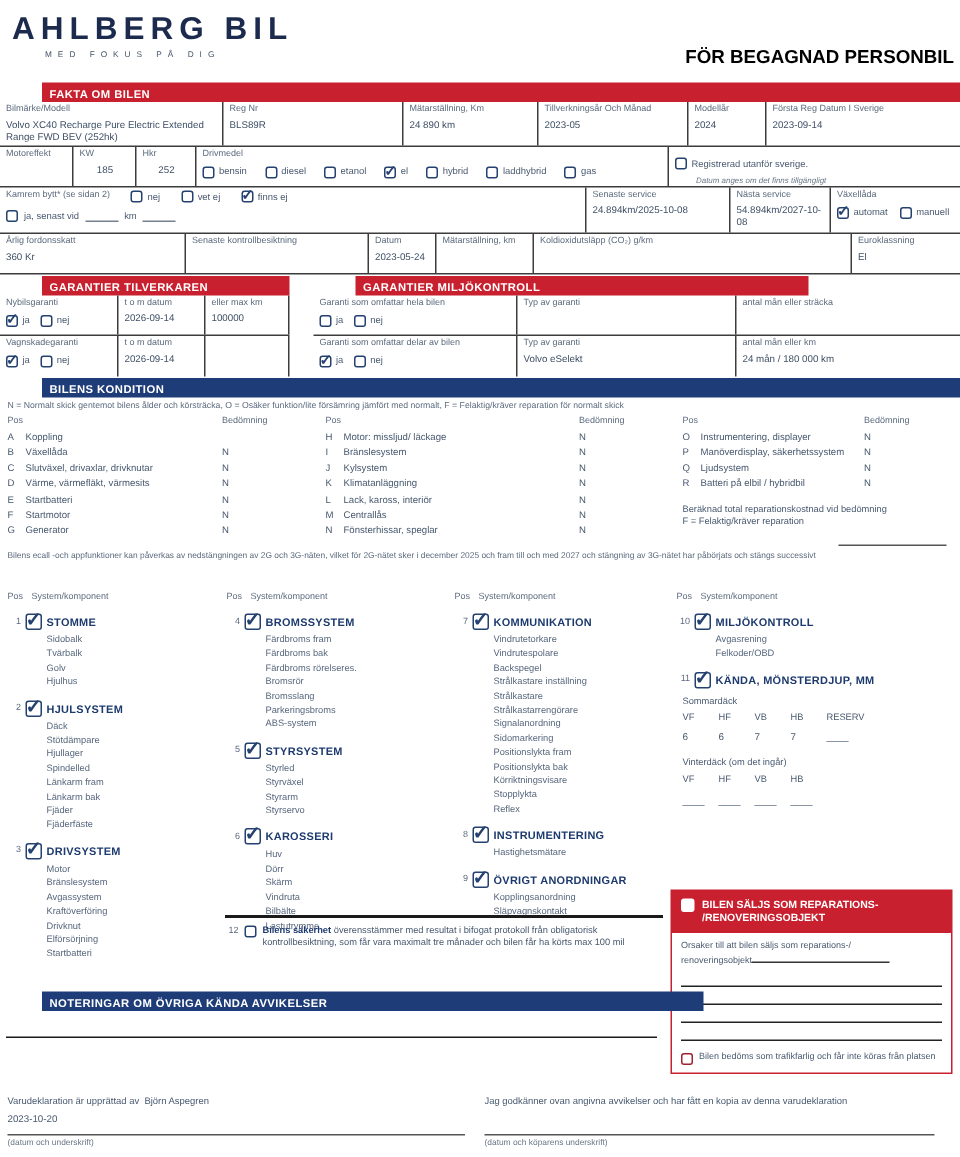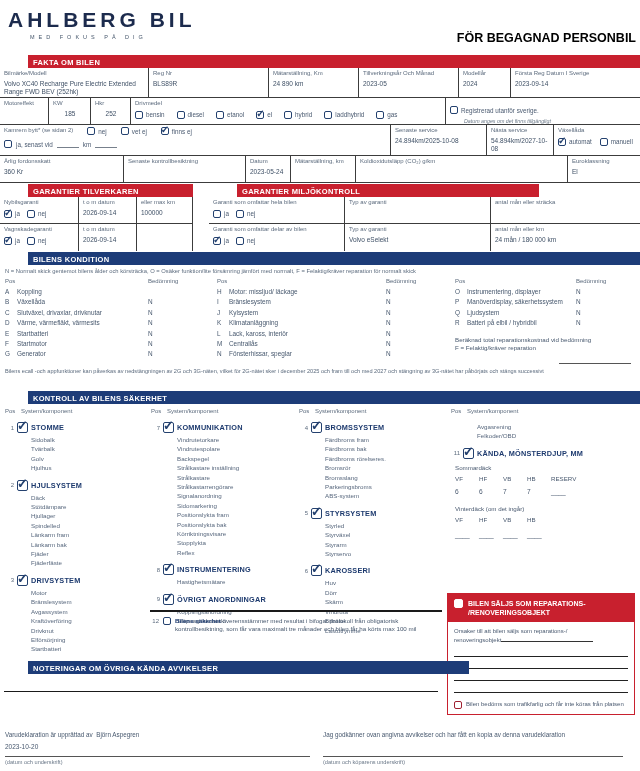--- a/index.html
+++ b/index.html
@@ -486,21 +486,20 @@
           <div>Beräknad total reparationskostnad vid bedömning</div>
           <div>F = Felaktig/kräver reparation</div>
         </div>
         <div class="k-noteline"></div>
       </div>
     </div>
     <div class="k-foot">Bilens ecall -och appfunktioner kan påverkas av nedstängningen av 2G och 3G-näten, vilket för 2G-nätet sker i december 2025 och fram till och med 2027 och stängning av 3G-nätet har påbörjats och stängs successivt</div>
   </div>
 
   <div class="sakerhet">
-    <div class="bar bar-blue">KONTROLL AV BILENS SÄKERHET</div>
     <div class="s-cols">
       <div class="s-col" style="width:146px">
         <div class="s-colhead">
             <span class="hl">Pos</span>
             <span>System/komponent</span>
           </div>
         <div class="sghead">
             <span class="snum">1</span>
             <span class="cb big" data-checked="true"></span>
             <span class="sgtitle">STOMME</span>
@@ -532,20 +531,64 @@
             <span class="sgtitle">DRIVSYSTEM</span>
           </div>
         <div class="sgitems">
             <div class="sitem">Motor</div>
             <div class="sitem">Bränslesystem</div>
             <div class="sitem">Avgassystem</div>
             <div class="sitem">Kraftöverföring</div>
             <div class="sitem">Drivknut</div>
             <div class="sitem">Elförsörjning</div>
             <div class="sitem">Startbatteri</div>
+          </div>
+      </div>
+      <div class="s-col" style="width:152px">
+        <div class="s-colhead">
+            <span class="hl">Pos</span>
+            <span>System/komponent</span>
+          </div>
+        <div class="sghead">
+            <span class="snum">4</span>
+            <span class="cb big" data-checked="true"></span>
+            <span class="sgtitle">BROMSSYSTEM</span>
+          </div>
+        <div class="sgitems">
+            <div class="sitem">Färdbroms fram</div>
+            <div class="sitem">Färdbroms bak</div>
+            <div class="sitem">Färdbroms rörelseres.</div>
+            <div class="sitem">Bromsrör</div>
+            <div class="sitem">Bromsslang</div>
+            <div class="sitem">Parkeringsbroms</div>
+            <div class="sitem">ABS-system</div>
+          </div>
+        <div class="sghead">
+            <span class="snum">5</span>
+            <span class="cb big" data-checked="true"></span>
+            <span class="sgtitle">STYRSYSTEM</span>
+          </div>
+        <div class="sgitems">
+            <div class="sitem">Styrled</div>
+            <div class="sitem">Styrväxel</div>
+            <div class="sitem">Styrarm</div>
+            <div class="sitem">Styrservo</div>
+          </div>
+        <div class="sghead">
+            <span class="snum">6</span>
+            <span class="cb big" data-checked="true"></span>
+            <span class="sgtitle">KAROSSERI</span>
+          </div>
+        <div class="sgitems">
+            <div class="sitem">Huv</div>
+            <div class="sitem">Dörr</div>
+            <div class="sitem">Skärm</div>
+            <div class="sitem">Vindruta</div>
+            <div class="sitem">Bilbälte</div>
+            <div class="sitem">Lastutrymme</div>
           </div>
       </div>
       <div class="s-col" style="width:148px">
         <div class="s-colhead">
             <span class="hl">Pos</span>
             <span>System/komponent</span>
           </div>
         <div class="sghead">
             <span class="snum">7</span>
             <span class="cb big" data-checked="true"></span>
@@ -577,68 +620,29 @@
         <div class="sghead">
             <span class="snum">9</span>
             <span class="cb big" data-checked="true"></span>
             <span class="sgtitle">ÖVRIGT ANORDNINGAR</span>
           </div>
         <div class="sgitems">
             <div class="sitem">Kopplingsanordning</div>
             <div class="sitem">Släpvagnskontakt</div>
           </div>
       </div>
-      <div class="s-col" style="width:152px">
-        <div class="s-colhead">
-            <span class="hl">Pos</span>
-            <span>System/komponent</span>
-          </div>
-        <div class="sghead">
-            <span class="snum">4</span>
-            <span class="cb big" data-checked="true"></span>
-            <span class="sgtitle">BROMSSYSTEM</span>
-          </div>
-        <div class="sgitems">
-            <div class="sitem">Färdbroms fram</div>
-            <div class="sitem">Färdbroms bak</div>
-            <div class="sitem">Färdbroms rörelseres.</div>
-            <div class="sitem">Bromsrör</div>
-            <div class="sitem">Bromsslang</div>
-            <div class="sitem">Parkeringsbroms</div>
-            <div class="sitem">ABS-system</div>
-          </div>
-        <div class="sghead">
-            <span class="snum">5</span>
-            <span class="cb big" data-checked="true"></span>
-            <span class="sgtitle">STYRSYSTEM</span>
-          </div>
-        <div class="sgitems">
-            <div class="sitem">Styrled</div>
-            <div class="sitem">Styrväxel</div>
-            <div class="sitem">Styrarm</div>
-            <div class="sitem">Styrservo</div>
-          </div>
-        <div class="sghead">
-            <span class="snum">6</span>
-            <span class="cb big" data-checked="true"></span>
-            <span class="sgtitle">KAROSSERI</span>
-          </div>
-        <div class="sgitems">
-            <div class="sitem">Huv</div>
-            <div class="sitem">Dörr</div>
-            <div class="sitem">Skärm</div>
-            <div class="sitem">Vindruta</div>
-            <div class="sitem">Bilbälte</div>
-            <div class="sitem">Lastutrymme</div>
-          </div>
-      </div>
       <div class="s-col" style="width:186px">
         <div class="s-colhead">
             <span class="hl">Pos</span>
             <span>System/komponent</span>
+          </div>
+        <div class="sghead">
+            <span class="snum">10</span>
+            <span class="cb big" data-checked="true"></span>
+            <span class="sgtitle">MILJÖKONTROLL</span>
           </div>
         <div class="sgitems">
             <div class="sitem">Avgasrening</div>
             <div class="sitem">Felkoder/OBD</div>
           </div>
         <div class="sghead">
             <span class="snum">11</span>
             <span class="cb big" data-checked="true"></span>
             <span class="sgtitle">KÄNDA, MÖNSTERDJUP, MM</span>
           </div>

